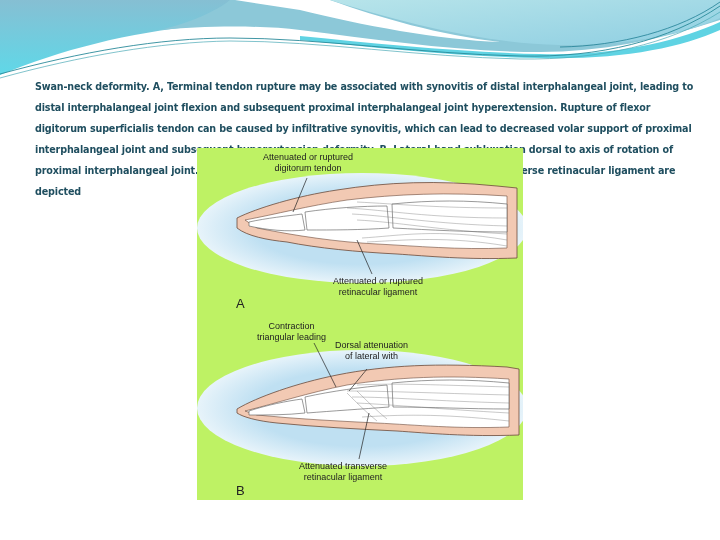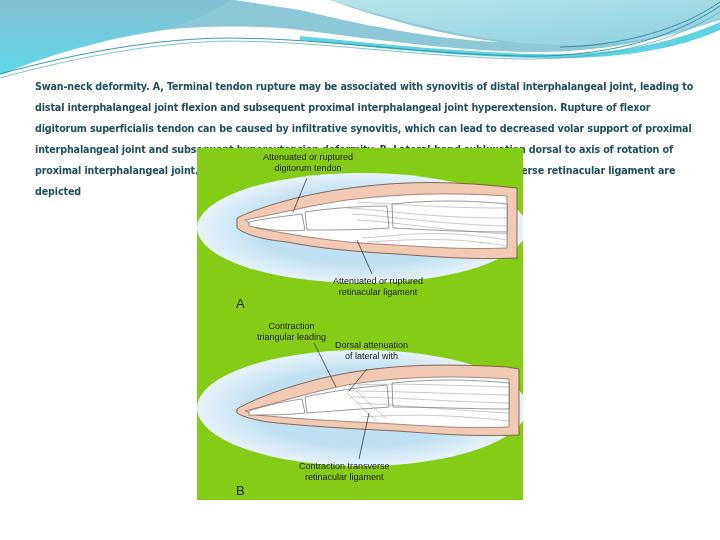--- a/index.html
+++ b/index.html
@@ -36,21 +36,21 @@
       line-height: 21px;
       font-weight: bold;
       letter-spacing: -0.15px;
     }
     .figure {
       position: absolute;
       left: 197px;
       top: 148px;
       width: 326px;
       height: 352px;
-      background: #84cc16;
+      background: #bef264;
     }
     .panel {
       position: absolute;
       left: 0;
       width: 326px;
     }
     .panel-a { top: 0; height: 165px; }
     .panel-b { top: 165px; height: 187px; }
     .label {
       position: absolute;
@@ -179,20 +179,20 @@
       </svg>
       <div class="label" style="left:60px; top:8px;">
         <div>Contraction</div>
         <div>triangular leading</div>
       </div>
       <div class="label" style="left:138px; top:27px;">
         <div>Dorsal attenuation</div>
         <div>of lateral with</div>
       </div>
       <div class="label" style="left:102px; top:148px;">
-        <div>Contraction transverse</div>
+        <div>Attenuated transverse</div>
         <div>retinacular ligament</div>
       </div>
       <div class="panel-letter" style="left:39px; top:170px;">B</div>
     </div>
 
   </div>
 </div>
 
 </body></html>

